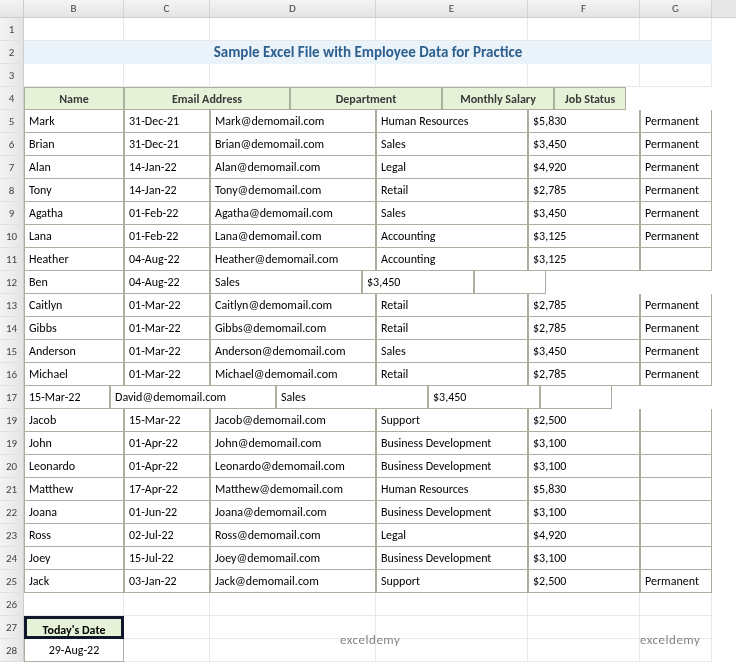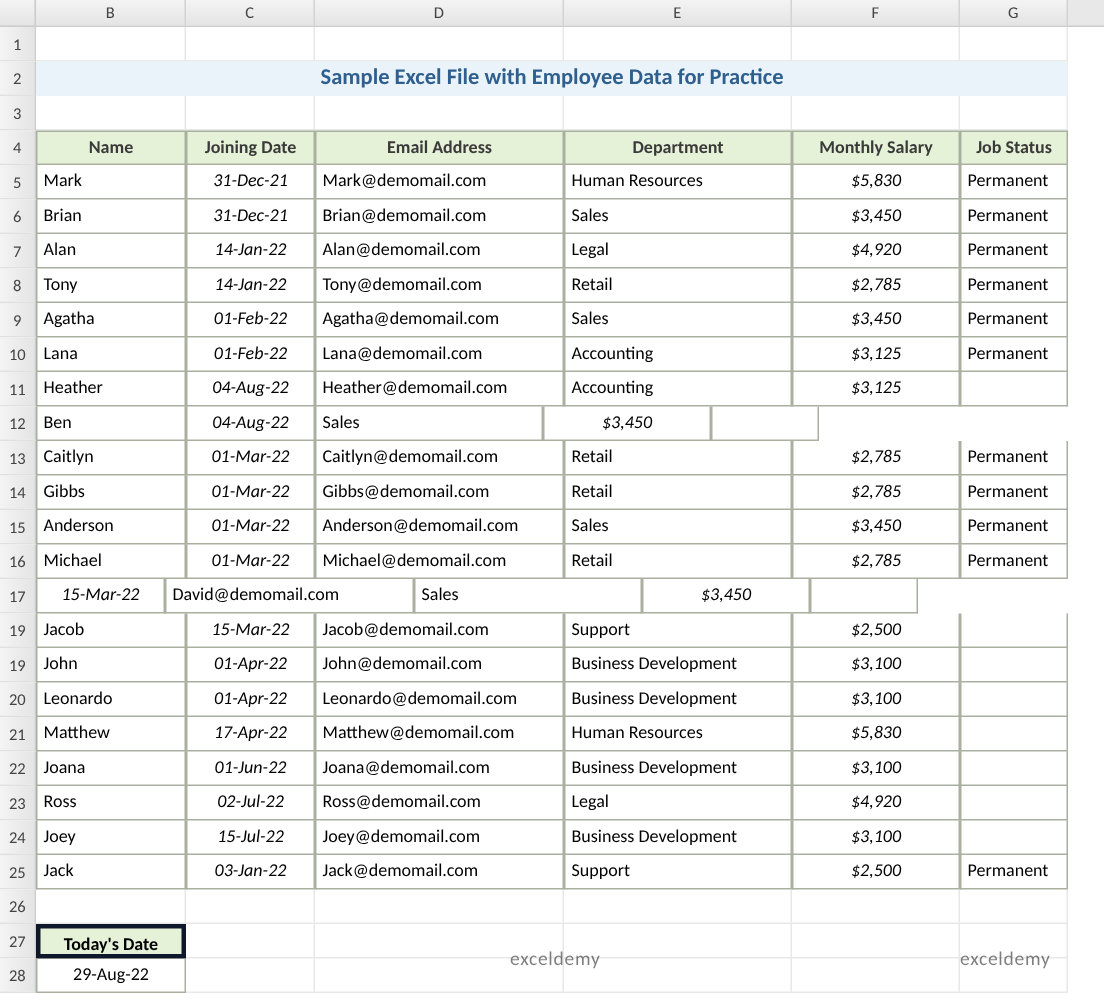--- a/index.html
+++ b/index.html
@@ -10,21 +10,21 @@
 .rownums { position:absolute; left:0; top:18px; width:24px; }
 .rownum { height:23px; text-align:center; font-size:11px; color:#444; line-height:23px; border-right:1px solid #ccc; border-bottom:1px solid #e0e0e0; background:linear-gradient(90deg,#f4f4f4,#e4e4e4); }
 .content { position:absolute; left:24px; top:18px; right:0; }
 .row { display:flex; height:23px; }
 .cell { border-right:1px solid #e8e8e8; border-bottom:1px solid #e8e8e8; padding:0 4px; line-height:22px; overflow:hidden; white-space:nowrap; font-size:12px; }
 .title-row { display:flex; height:23px; }
 .title { background:#e9f3f9; color:#2f5f8f; font-weight:bold; font-size:15px; text-align:center; line-height:23px; }
 .hdr { background:#e6f2d8; font-weight:bold; text-align:center; border:1px solid #aab0a0; color:#3a3a3a; }
 .bcell { border:1px solid #aab0a0; border-top:none; }
 .bcell.first { border-left:1px solid #aab0a0; }
-.num { text-align:center;font-style:italic; }
+.num { text-align:left; }
 .wA{width:24px}.wB{width:100px}.wC{width:86px}.wD{width:166px}.wE{width:152px}.wF{width:112px}.wG{width:72px}
 .today-hdr { background:#e6f2d8; font-weight:bold; text-align:center; border:3px solid #0f172a; }
 .today-val { border:1px solid #aab0a0; border-top:none; text-align:center; }
 .wm { position:absolute; color:#000000; font-size:13px; opacity:.5; letter-spacing:.5px; }
 .wm1{ left:340px; top:632px; } .wm2{ left:640px; top:632px; }
 .stub{ position:absolute; left:0; top:0; width:24px; height:18px; background:linear-gradient(#f4f4f4,#e4e4e4); border-right:1px solid #ccc; border-bottom:1px solid #ccc;}
 </style>
 </head>
 <body>
 
@@ -84,21 +84,20 @@
     <div class="row">
         <div class="cell wB"></div>
         <div class="cell wC"></div>
         <div class="cell wD"></div>
         <div class="cell wE"></div>
         <div class="cell wF"></div>
         <div class="cell wG"></div>
       </div>
     <div class="row">
       <div class="cell hdr wB">Name</div>
-      <div class="cell hdr wC">Joining Date</div>
       <div class="cell hdr wD">Email Address</div>
       <div class="cell hdr wE">Department</div>
       <div class="cell hdr wF">Monthly Salary</div>
       <div class="cell hdr wG">Job Status</div>
     </div>
     <div id="data-rows">
         <div class="row">
           <div class="cell bcell first wB">Mark</div>
           <div class="cell bcell num wC">31-Dec-21</div>
           <div class="cell bcell wD">Mark@demomail.com</div>

